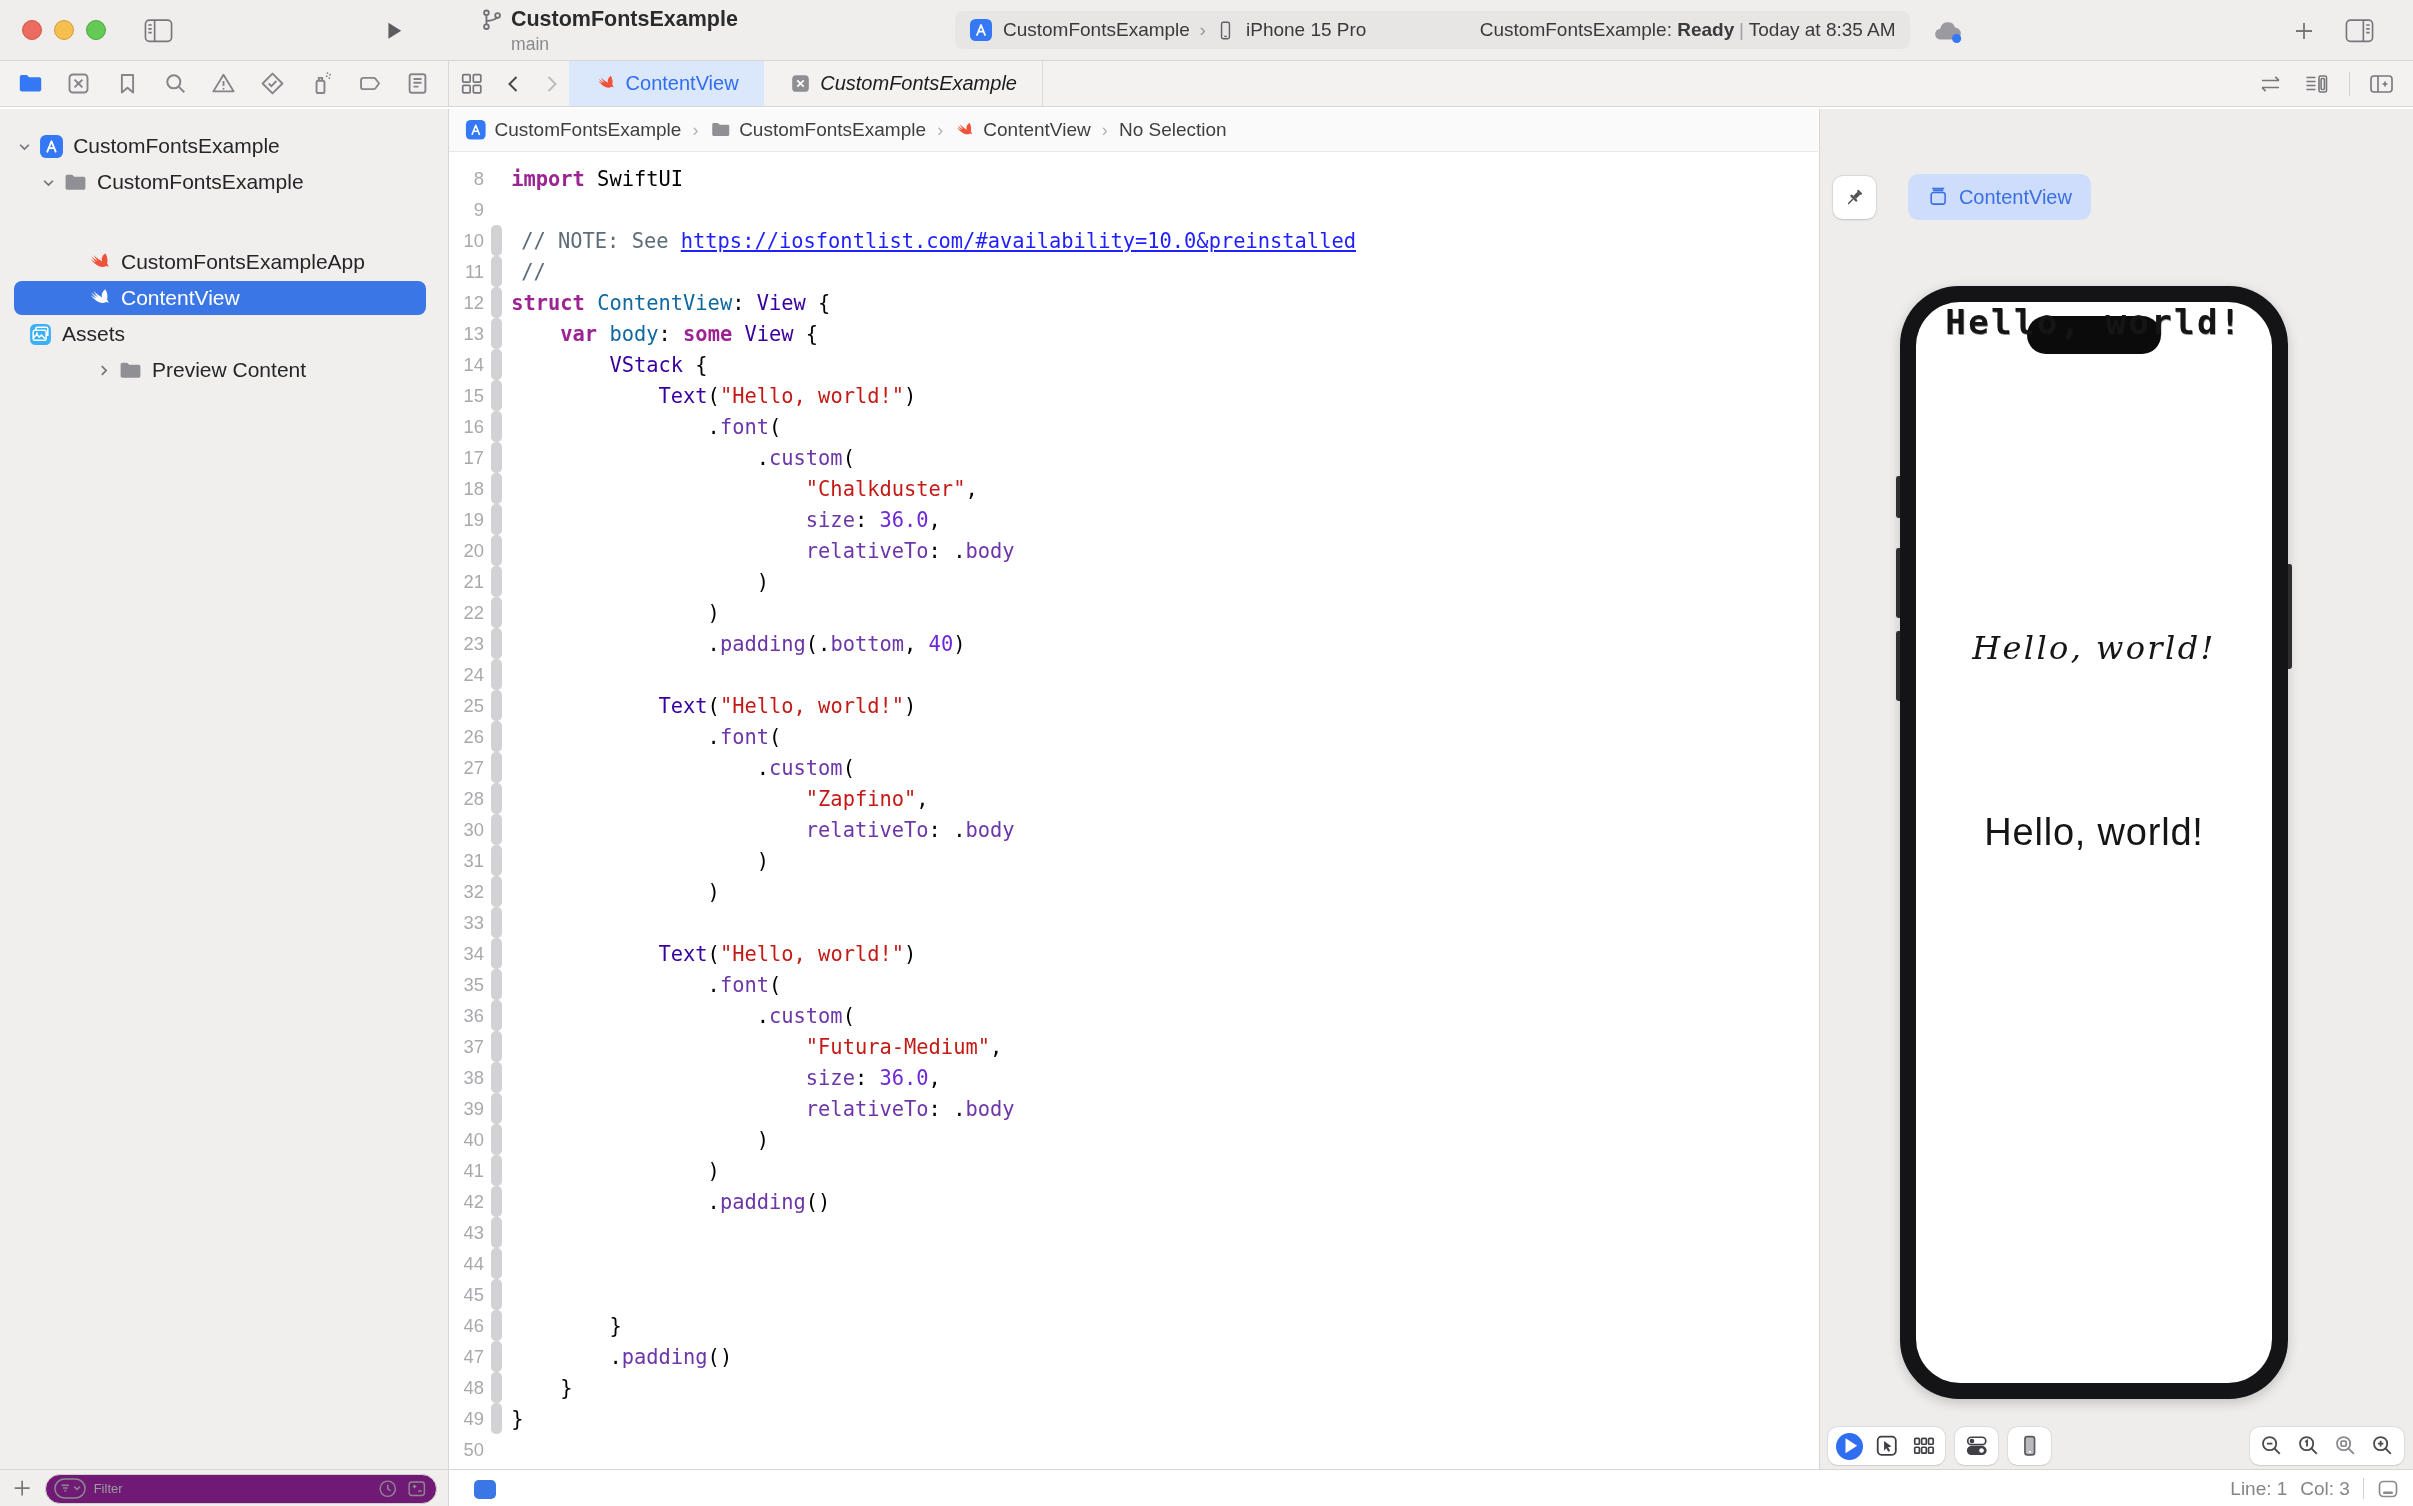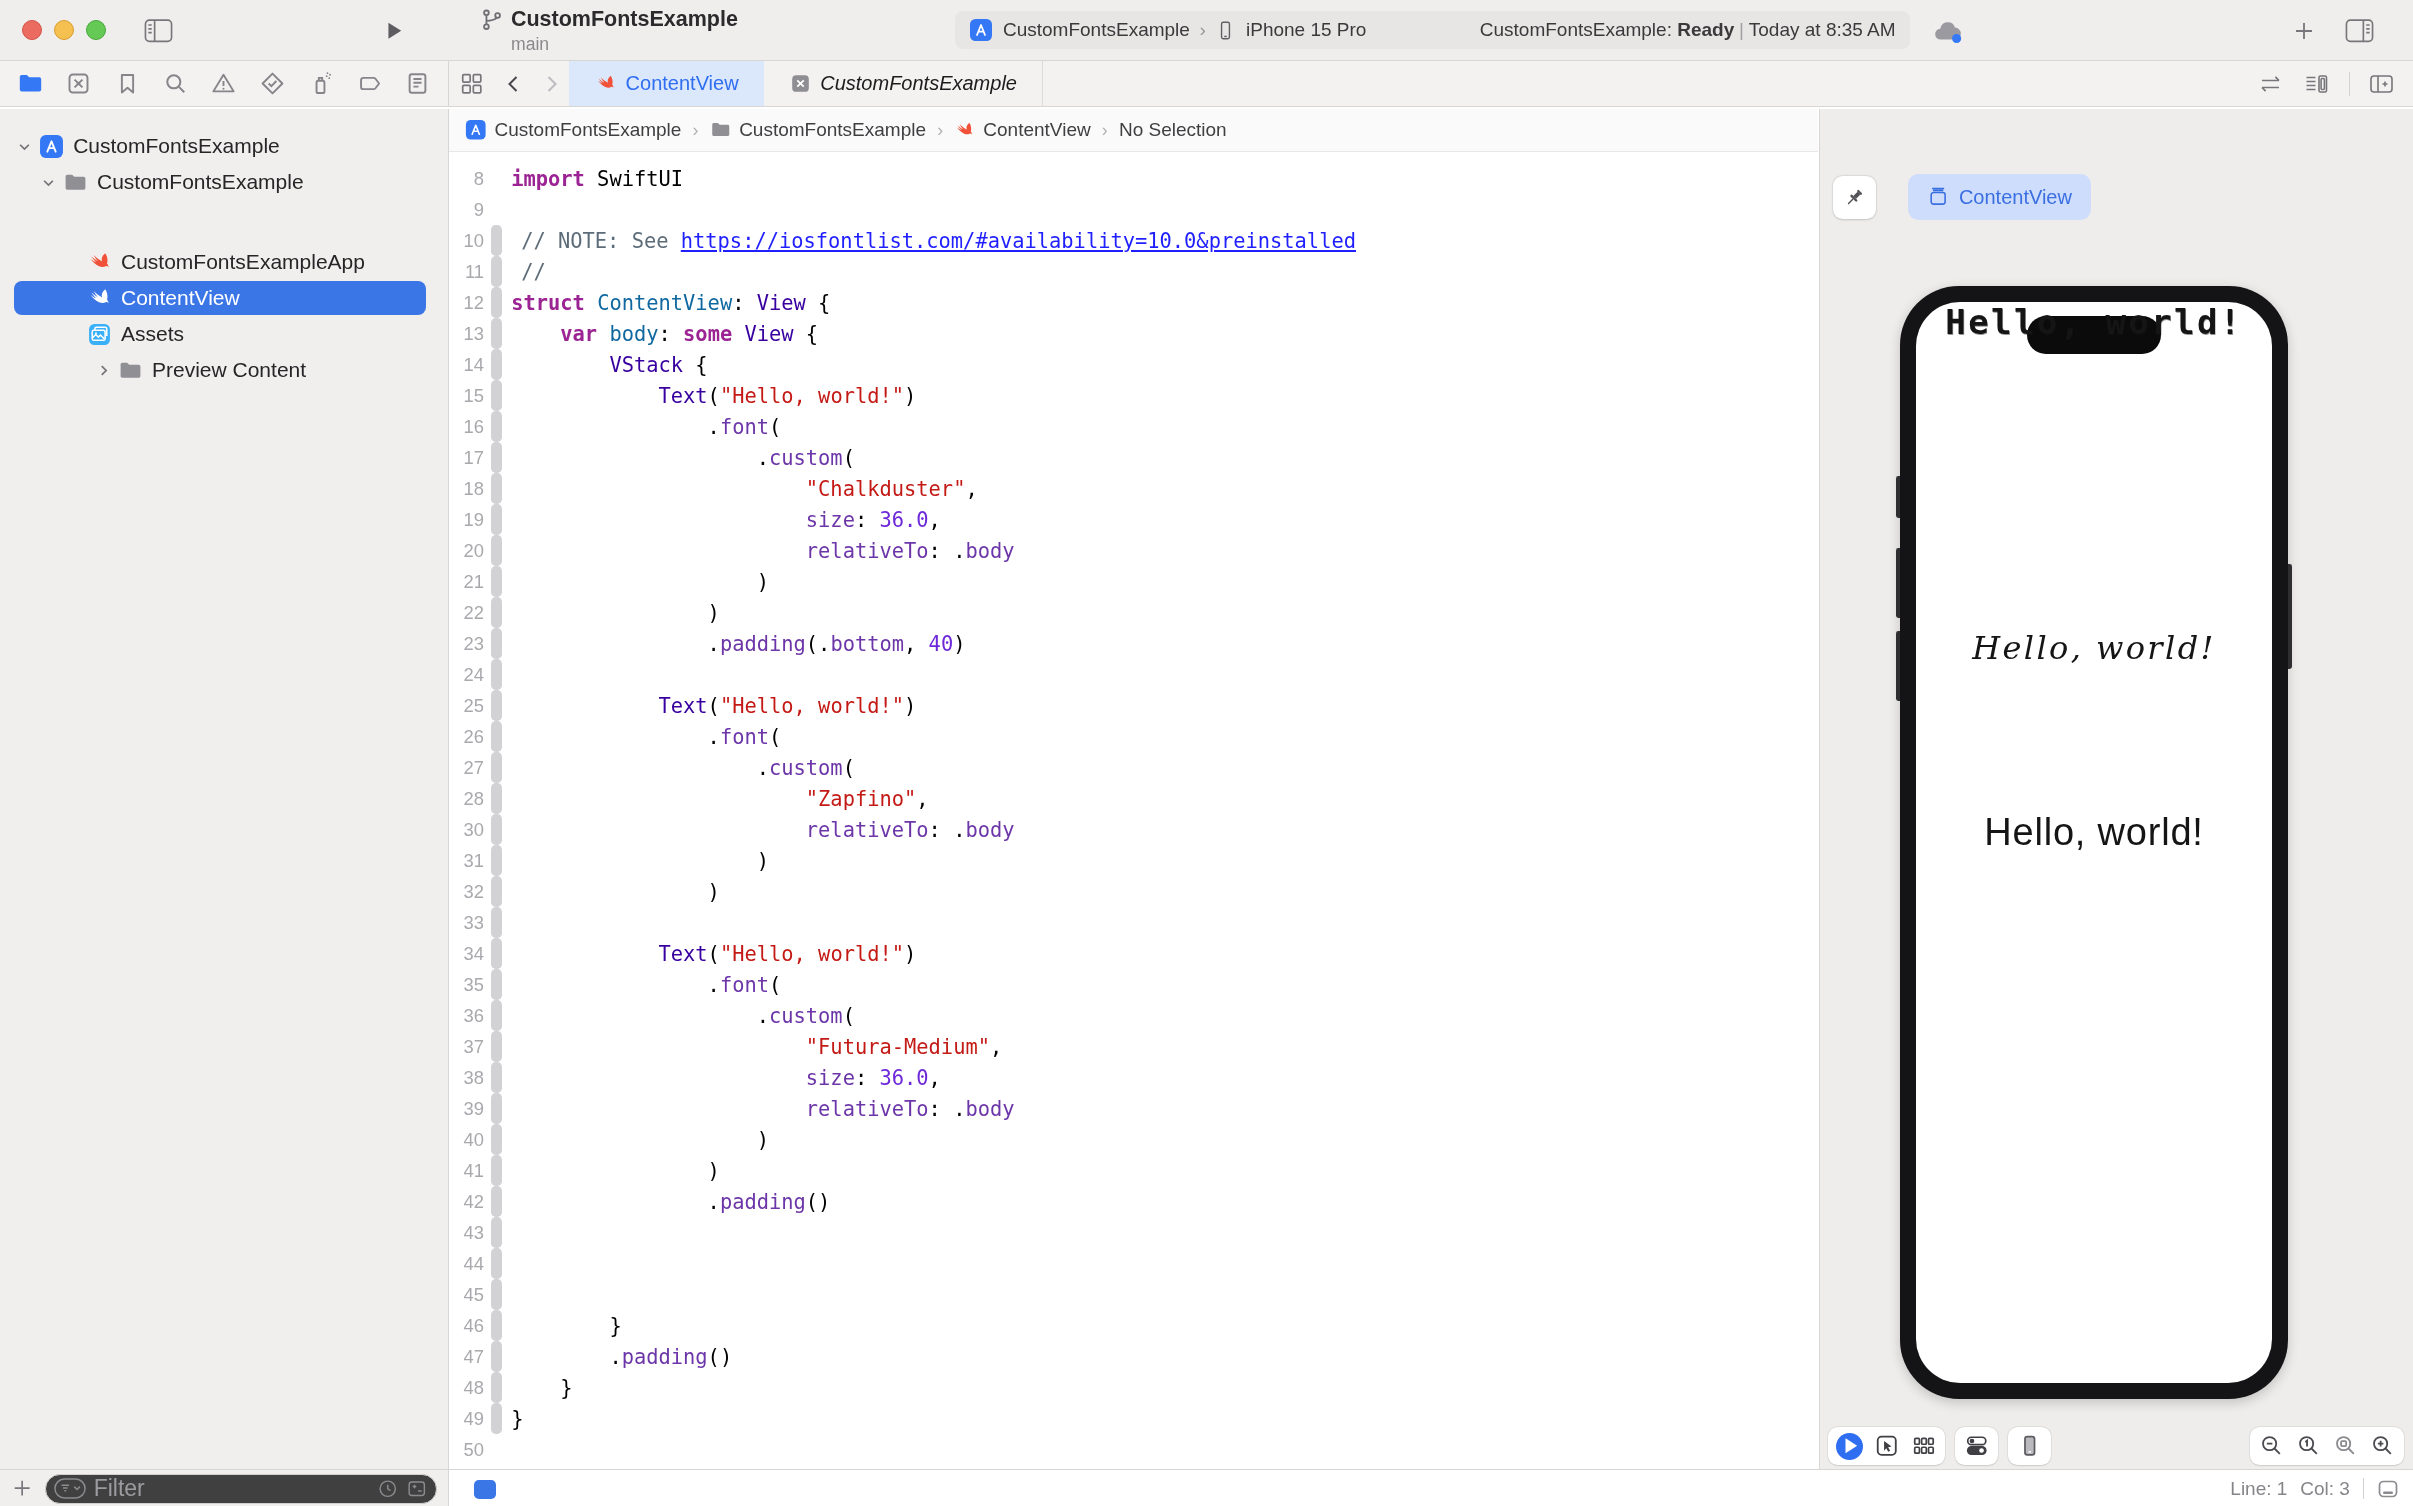--- a/index.html
+++ b/index.html
@@ -91,21 +91,21 @@
   .controls { position:absolute; left:8px; right:9.6px; top:1318px; height:38px; display:flex; align-items:center; gap:9.6px; }
   .cgroup { background:#fff; border-radius:9.6px; display:flex; align-items:center; height:38px; padding:0 3.2px; box-shadow:0 0 0 0.8px rgba(0,0,0,.06), 0 0.8px 1.6px rgba(0,0,0,.1); }
   .cbtn { width:37px; height:35px; display:flex; align-items:center; justify-content:center; }
   .cbtn svg { width:25.5px; height:25.5px; }
   .playdot { width:27px; height:27px; border-radius:50%; background:#2f6ef0; display:flex; align-items:center; justify-content:center; }
   .zoomgroup { margin-left:auto; }
 
   
   .bottomstrip { position:absolute; left:0; top:1469px; width:2413px; height:38px; background:#fff; border-top:0.8px solid #d8d6d4; }
   .strip-left { position:absolute; left:0; top:0; width:449px; height:100%; background:#f1efee; border-right:0.8px solid #d8d6d4; display:flex; align-items:center; padding:0 11.2px; gap:11.2px; }
-  .filterpill { flex:1; height:30px; background:#404040; border:0.8px solid #d2d0cf; border-radius:15px; display:flex; align-items:center; padding:0 8px; gap:8px; color:#9b9ba0; font-size:23px; }
+  .filterpill { flex:1; height:30px; background:#701a75; border:0.8px solid #d2d0cf; border-radius:15px; display:flex; align-items:center; padding:0 8px; gap:8px; color:#9b9ba0; font-size:13px; }
   .filterpill .flabel { flex:1; }
   .blue-chip { position:absolute; left:474px; top:9.6px; width:22.3px; height:19px; border-radius:4.8px; background:#3b76e7; }
   .strip-right { position:absolute; right:12.8px; top:0; height:100%; display:flex; align-items:center; gap:12.8px; color:#85858a; font-size:19px; }
 </style>
 </head>
 <body>
 
 <div class="titlebar">
   <div class="traffic">
     <div class="tl tl-red"></div>
@@ -341,21 +341,21 @@
       <div class="trow selected" style="padding-left: 59px;">
         <div class="sel-bg"></div>
         <span class="disc"></span>
         <span class="ticon">
           <svg viewBox="0 0 24 24">
             <path fill="#ffffff" d="M17.5 3c2.6 3.9 2.4 8.1 1.7 9.9 1.6 1.9 1.4 3.7 1.3 3.6-.6-1-1.6-1.3-2.6-.8-1.7.9-4 .9-6.3-.1C8 14 4.9 10.9 3.4 8.7c1.7 1.3 3.8 2.6 5.5 3.1C6.4 9.6 4.6 7 4.3 6.3c2.2 2.2 4.4 3.5 6.1 4.4C8 7.9 6.4 4.8 6.4 4.8c3.1 3.1 6 5 8.1 6.2-.9-2.6 0-5.6 3-8z"></path>
           </svg>
         </span>
         <span class="tlabel">ContentView</span>
       </div>
-      <div class="trow" style="padding-left: 59px;">
+      <div class="trow" style="">
         <span class="disc"></span>
         <span class="ticon">
           <svg viewBox="0 0 24 24">
             <rect x="2" y="2" width="20" height="20" rx="5" fill="#3ab0f8"></rect>
             <path d="M7.5 8.2V6.6c0-.9.7-1.6 1.6-1.6h8.3c.9 0 1.6.7 1.6 1.6v6.8" stroke="#fff" stroke-width="1.5" fill="none"></path>
             <rect x="5" y="8" width="12.4" height="9.6" rx="1.6" fill="none" stroke="#fff" stroke-width="1.5"></rect>
             <path d="M5.4 15l3-3 2.5 2.5 2-2 3.6 3.6" stroke="#fff" stroke-width="1.5" fill="none"></path>
             <circle cx="8.6" cy="10.8" r=".9" fill="#fff"></circle>
           </svg>
         </span>

